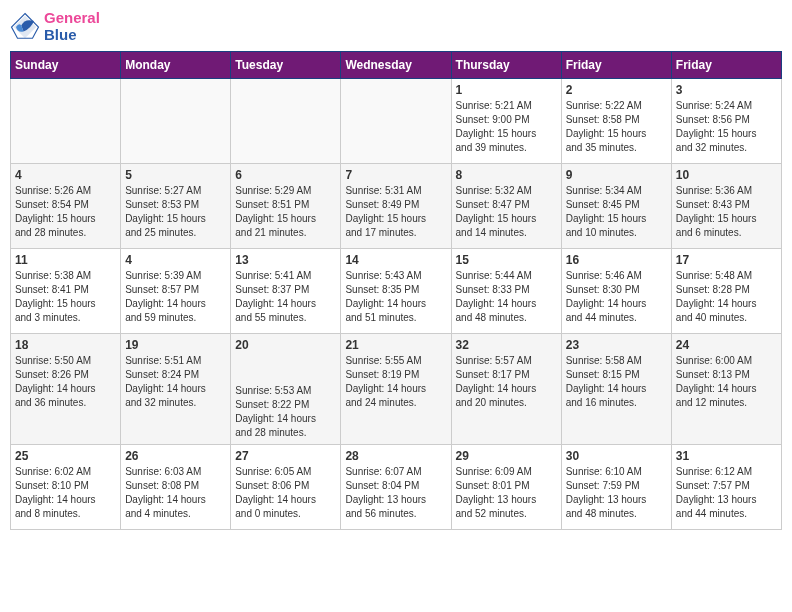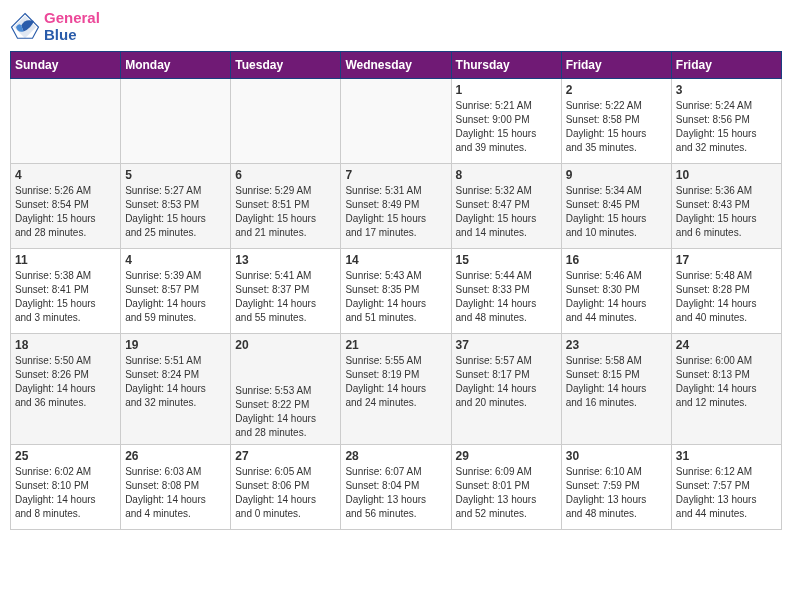--- a/index.html
+++ b/index.html
@@ -286,21 +286,21 @@
 and 28 minutes.</div>
         </td>
         <td>
           <span class="day-num">21</span>
           <div class="cell-content" style="white-space: pre-line;">Sunrise: 5:55 AM
 Sunset: 8:19 PM
 Daylight: 14 hours
 and 24 minutes.</div>
         </td>
         <td>
-          <span class="day-num">37</span>
+          <span class="day-num">32</span>
           <div class="cell-content" style="white-space: pre-line;">Sunrise: 5:57 AM
 Sunset: 8:17 PM
 Daylight: 14 hours
 and 20 minutes.</div>
         </td>
         <td>
           <span class="day-num">23</span>
           <div class="cell-content" style="white-space: pre-line;">Sunrise: 5:58 AM
 Sunset: 8:15 PM
 Daylight: 14 hours

